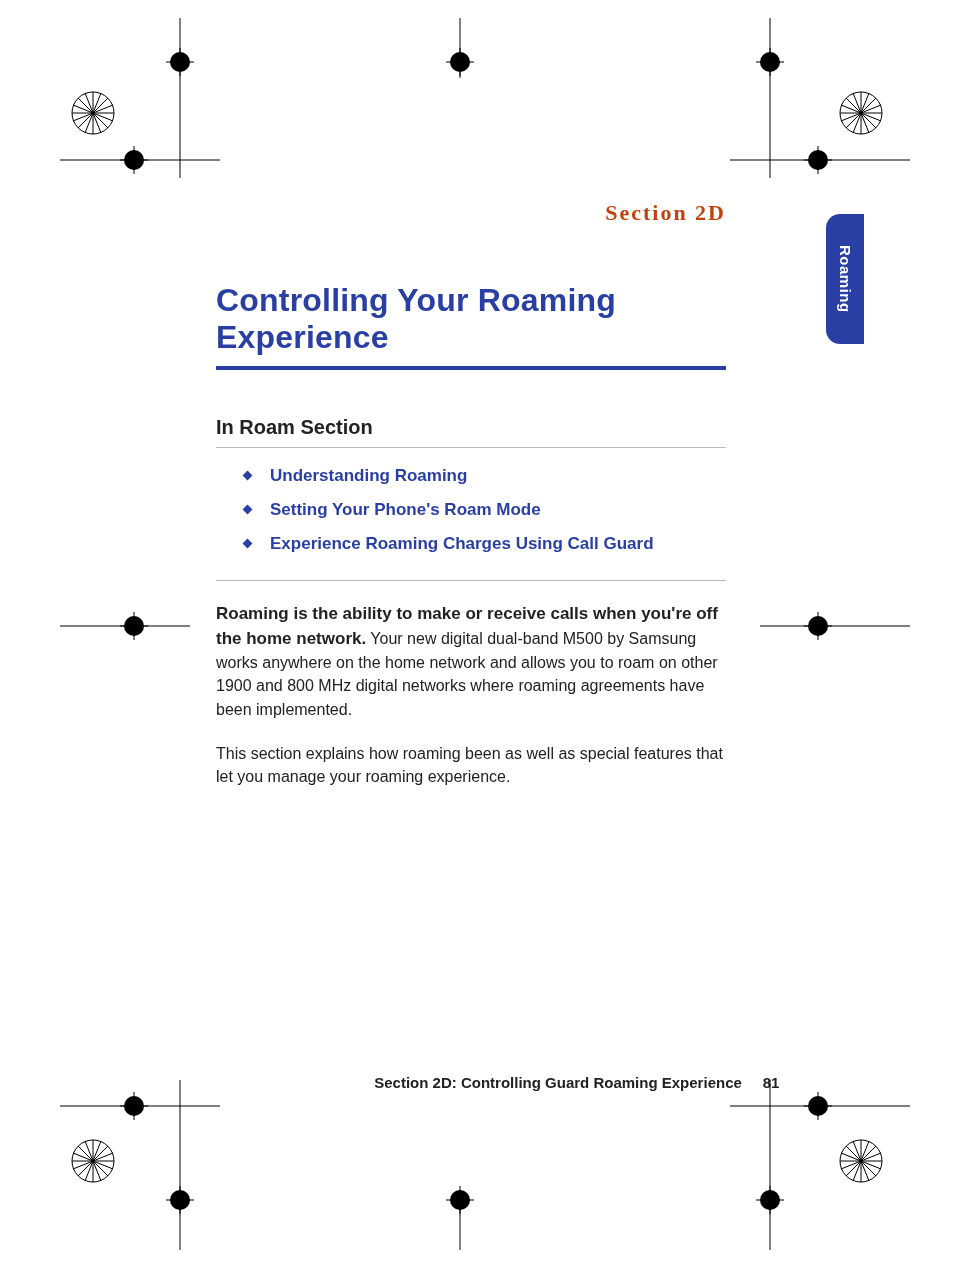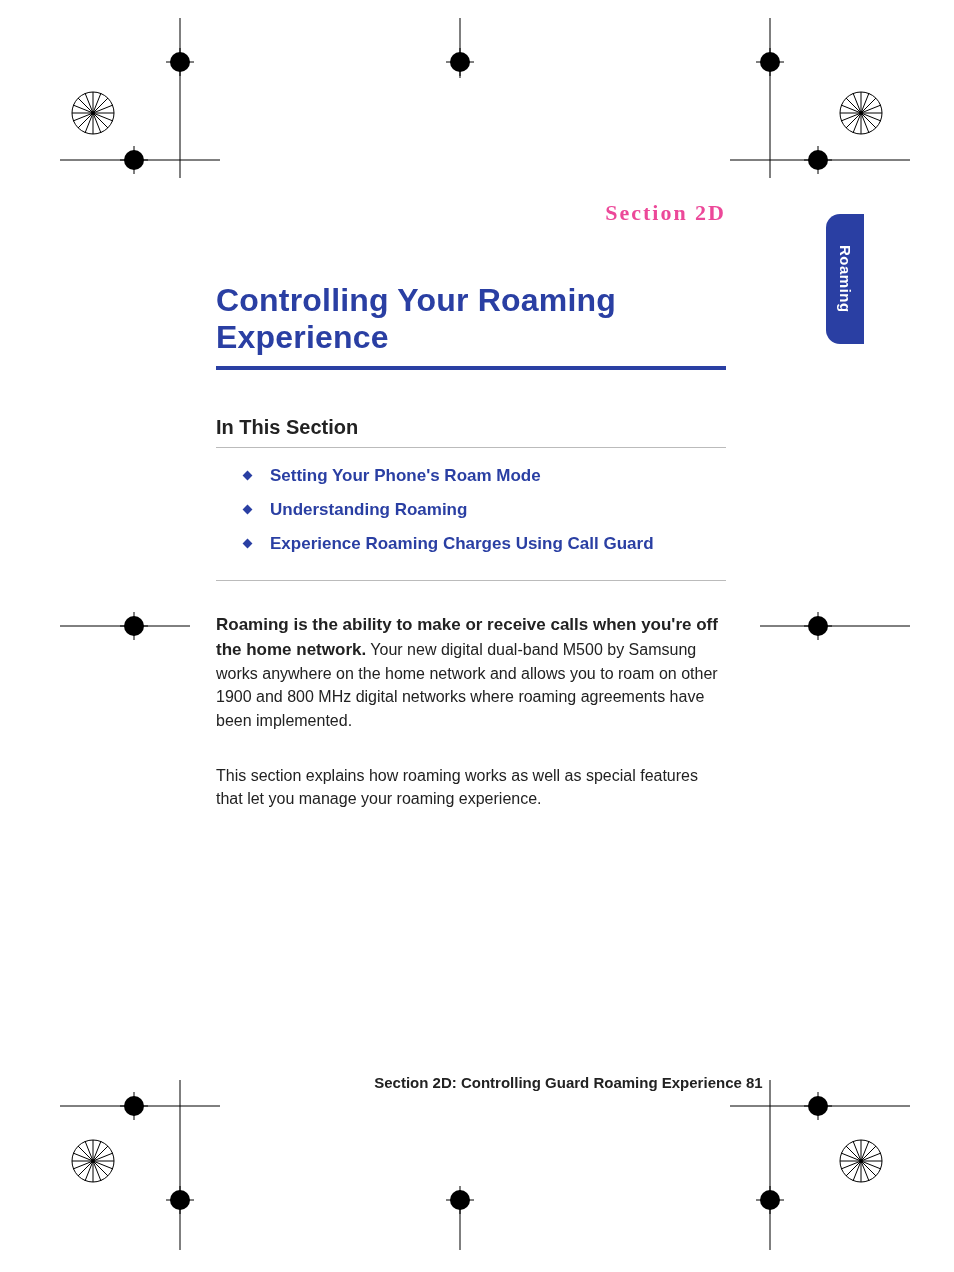--- a/index.html
+++ b/index.html
@@ -23,21 +23,21 @@
     left: 216px;
     top: 200px;
     width: 510px;
   }
   .section-label {
     font-family: Georgia, 'Times New Roman', serif;
     font-weight: bold;
     font-size: 22px;
     letter-spacing: 2px;
     text-align: right;
-    color: #ec4899;
+    color: #c2410c;
   }
   .title {
     font-family: 'Arial Narrow', Arial, sans-serif;
     font-stretch: condensed;
     font-weight: bold;
     font-size: 32px;
     color: #2a3fa3;
     margin-top: 56px;
     letter-spacing: 0.2px;
   }
@@ -82,21 +82,21 @@
     top: 6px;
     width: 7px;
     height: 7px;
     background: #2a3fa3;
     transform: rotate(45deg);
   }
   .body-p {
     font-family: Arial, Helvetica, sans-serif;
     font-size: 16px;
     line-height: 1.45;
-    margin-top: 32px;
+    margin-top: 21px;
     color: #222;
   }
   .body-p .lead {
     font-weight: bold;
     font-family: 'Arial Narrow', Arial, sans-serif;
     font-stretch: condensed;
     font-size: 17px;
   }
   .footer {
     position: absolute;
@@ -105,21 +105,21 @@
     top: 1074px;
     text-align: right;
     font-family: 'Arial Narrow', Arial, sans-serif;
     font-stretch: condensed;
     font-weight: bold;
     font-size: 15px;
   }
   .footer .pg {
     display: inline-block;
     width: 50px;
-    text-align: left;
+    text-align: center;
   }
   .sidetab {
     position: absolute;
     right: 90px;
     top: 214px;
     width: 38px;
     height: 130px;
     background: #2a3fa3;
     border-top-left-radius: 14px;
     border-bottom-left-radius: 14px;
@@ -154,35 +154,35 @@
 
   <div class="sidetab">
     <span>Roaming</span>
   </div>
 
   <div class="content">
     <div class="section-label">Section 2D</div>
     <div class="title">Controlling Your Roaming Experience</div>
     <div class="title-rule"></div>
 
-    <div class="subhead">In This Section</div>
+    <div class="subhead">In Roam Section</div>
     <div class="thinrule"></div>
 
     <ul class="toc">
+      <li><span class="diamond"></span><span>Understanding Roaming</span></li>
       <li><span class="diamond"></span><span>Setting Your Phone's Roam Mode</span></li>
-      <li><span class="diamond"></span><span>Understanding Roaming</span></li>
       <li><span class="diamond"></span><span>Experience Roaming Charges Using Call Guard</span></li>
     </ul>
 
     <div class="thinrule" style="margin-top:26px;"></div>
 
     <p class="body-p">
       <span class="lead">Roaming is the ability to make or receive calls when you're off the home network.</span><span> Your new digital dual-band M500 by Samsung works anywhere on the home network and allows you to roam on other 1900 and 800 MHz digital networks where roaming agreements have been implemented.</span>
     </p>
-    <p class="body-p">This section explains how roaming works as well as special features that let you manage your roaming experience.</p>
+    <p class="body-p">This section explains how roaming been as well as special features that let you manage your roaming experience.</p>
   </div>
 
   <div class="footer">
     <span>Section 2D: Controlling Guard Roaming Experience</span>
     <span class="pg">81</span>
   </div>
 
   <svg class="reg" style="left:170px; top:18px;" width="20" height="160">
       <line x1="10" y1="0" x2="10" y2="160"></line>
     </svg>

